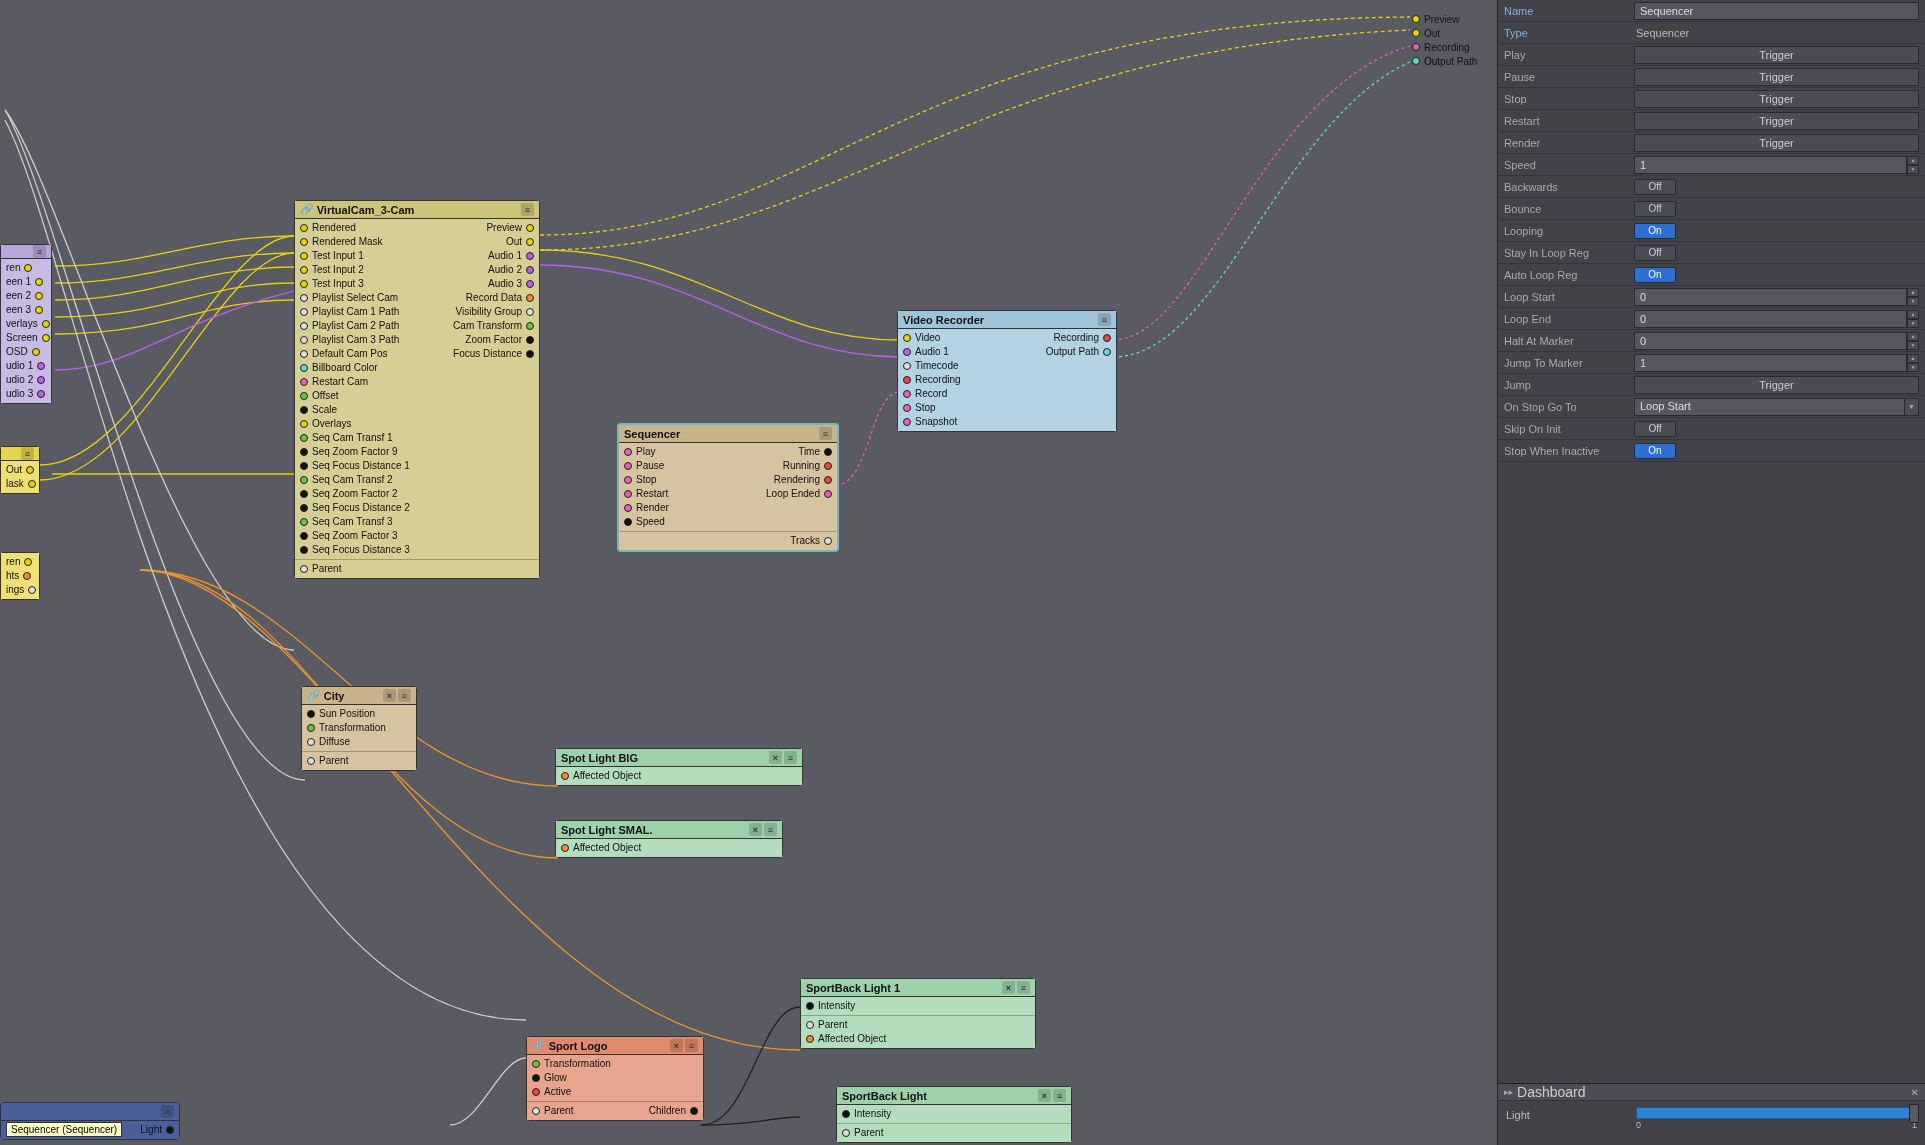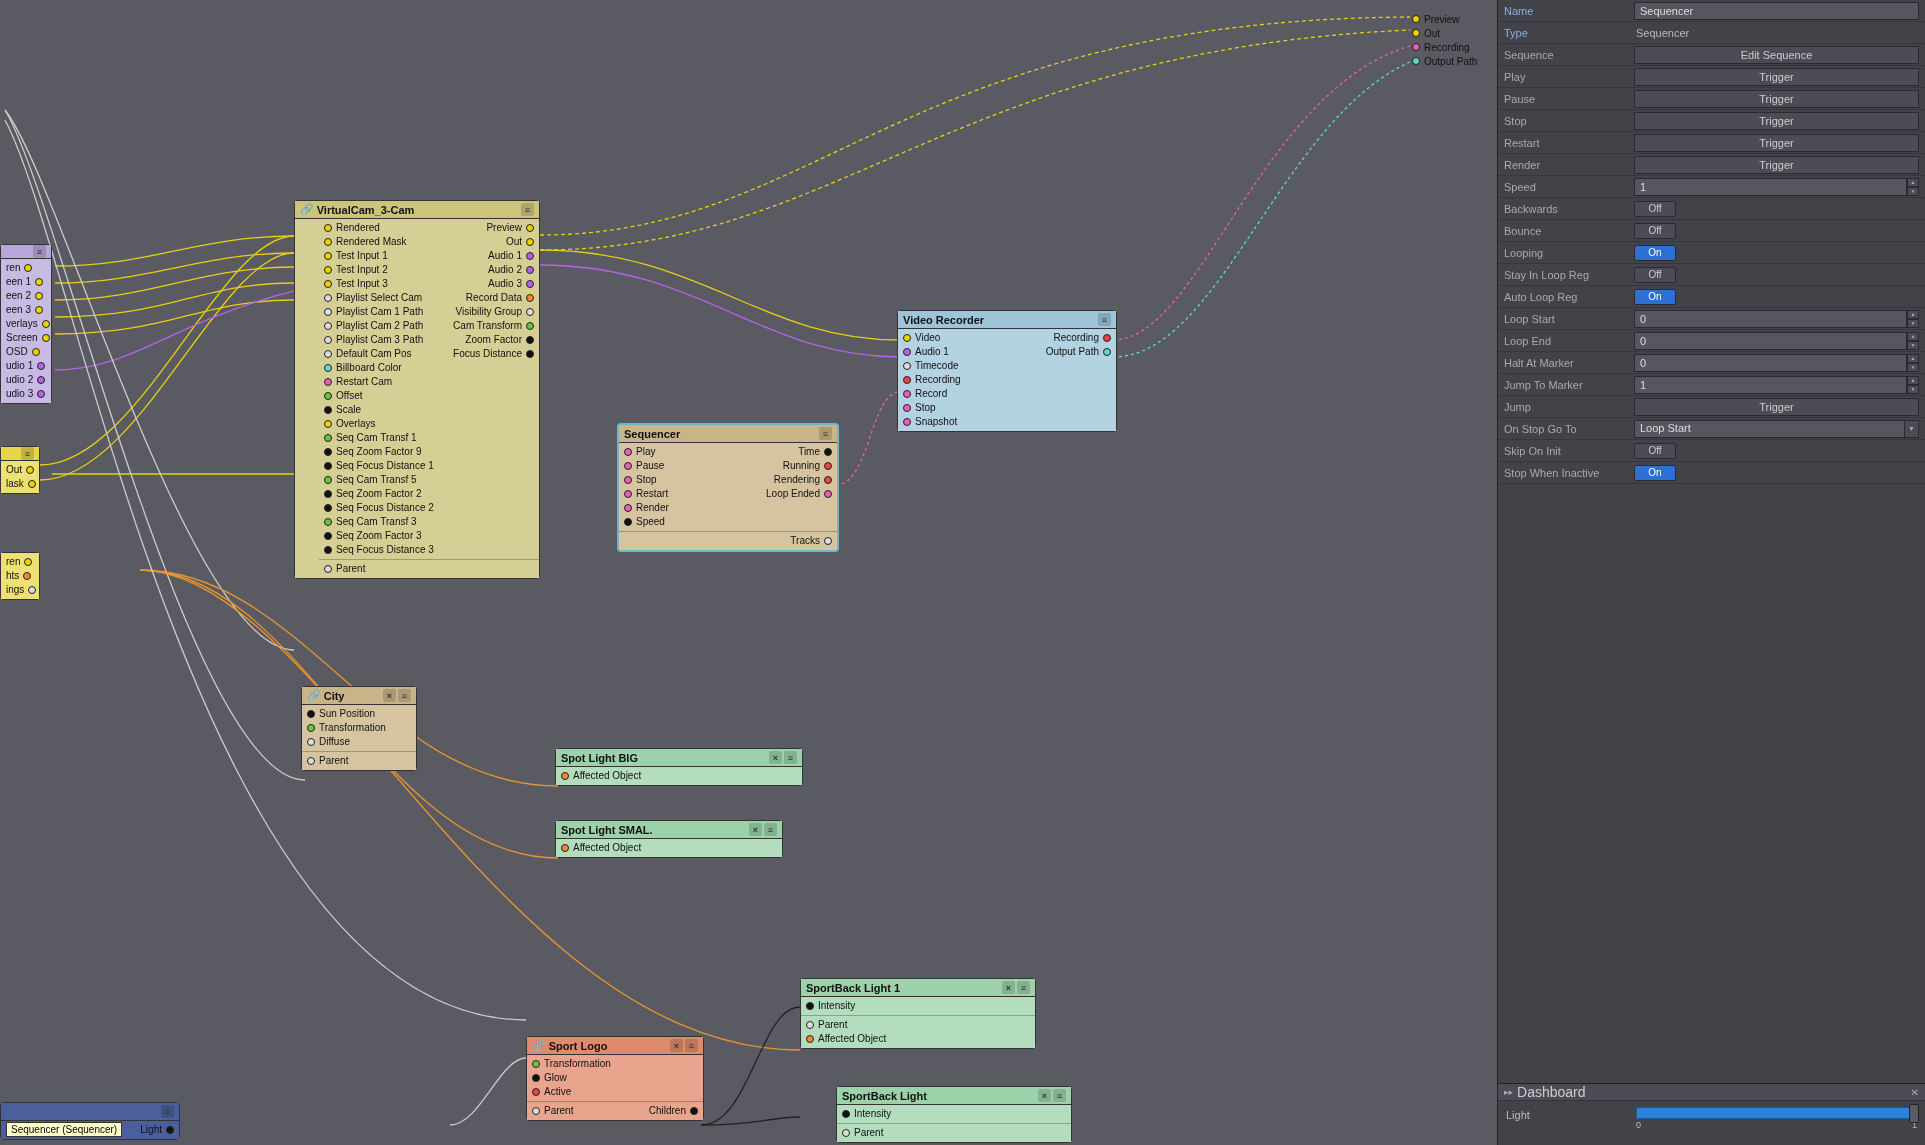--- a/index.html
+++ b/index.html
@@ -27,21 +27,21 @@
 .dot-p { background: #b563e6; }
 .dot-w { background: #ddd; }
 .dot-m { background: #e85fb9; }
 .dot-o { background: #f1892e; }
 .dot-b { background: #111; }
 .dot-c { background: #5fd8d0; }
 .dot-r { background: #e84545; }
 
 
 .node-olive .node-header { background: #ccc47b; }
-.node-olive .node-body { background: #d5cf95; padding-left: 24px; }
+.node-olive .node-body { background: #d5cf95; }
 .node-olive-sel { border: 2px solid #6fb7c4; }
 
 .node-tan .node-header { background: #c9b48a; }
 .node-tan .node-body { background: #d6c4a0; }
 
 .node-blue .node-header { background: #9dc4d8; }
 .node-blue .node-body { background: #b3d2e2; }
 
 .node-green .node-header { background: #9cd1aa; }
 .node-green .node-body { background: #b3ddbd; }
@@ -454,21 +454,21 @@
         <div class="port-row">
           <span class="port-left">
             <span class="port-dot dot-b"></span>
             <span>Seq Focus Distance 1</span>
           </span>
           <span class="port-right"></span>
         </div>
         <div class="port-row">
           <span class="port-left">
             <span class="port-dot dot-g"></span>
-            <span>Seq Cam Transf 5</span>
+            <span>Seq Cam Transf 2</span>
           </span>
           <span class="port-right"></span>
         </div>
         <div class="port-row">
           <span class="port-left">
             <span class="port-dot dot-b"></span>
             <span>Seq Zoom Factor 2</span>
           </span>
           <span class="port-right"></span>
         </div>
@@ -849,26 +849,20 @@
   <div class="prop-row">
       <span class="prop-label blue">Name</span>
       <span class="prop-value">
         <input class="prop-input" value="Sequencer" style="">
       </span>
     </div>
   <div class="prop-row">
       <span class="prop-label blue">Type</span>
       <span class="prop-value">
         <span class="prop-readonly">Sequencer</span>
-      </span>
-    </div>
-  <div class="prop-row">
-      <span class="prop-label">Sequence</span>
-      <span class="prop-value">
-        <button class="prop-button">Edit Sequence</button>
       </span>
     </div>
   <div class="prop-row">
       <span class="prop-label">Play</span>
       <span class="prop-value">
         <button class="prop-button">Trigger</button>
       </span>
     </div>
   <div class="prop-row">
       <span class="prop-label">Pause</span>

